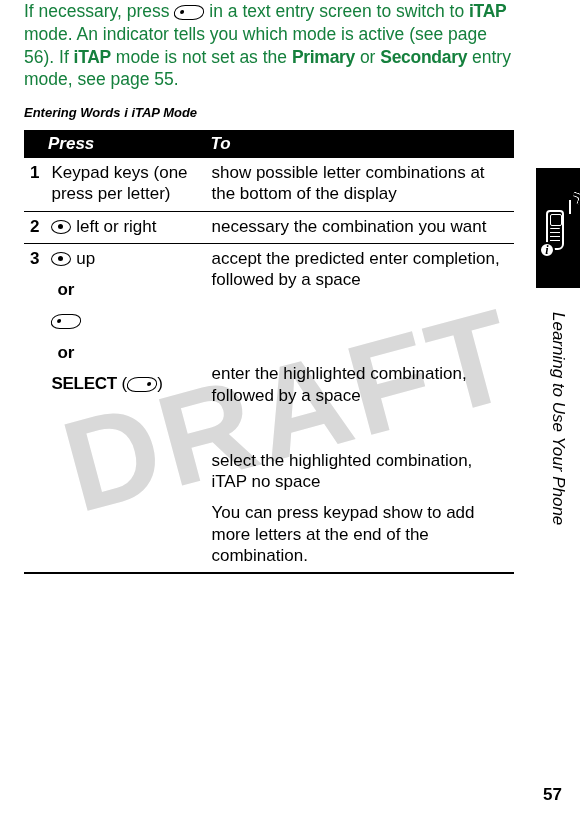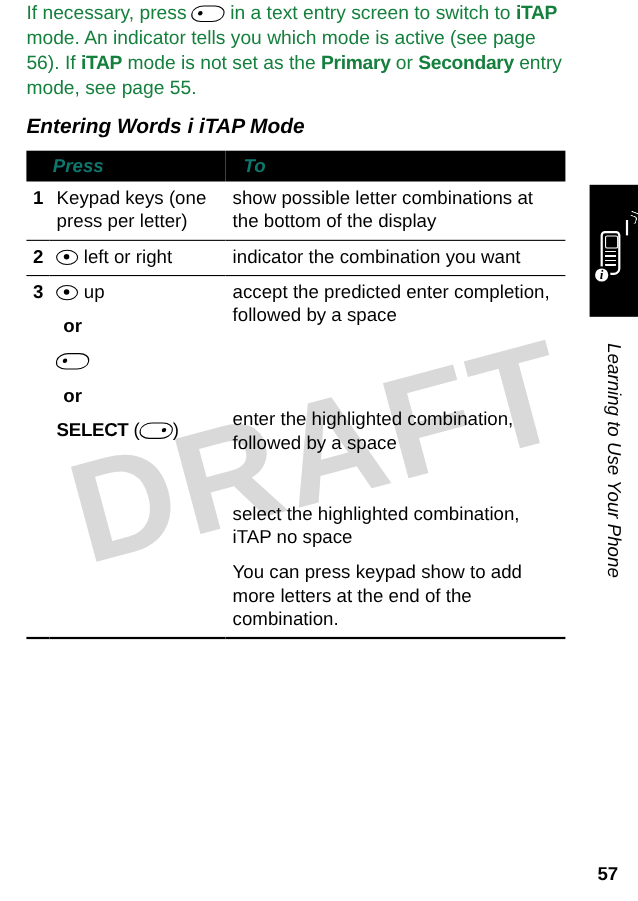--- a/index.html
+++ b/index.html
@@ -30,35 +30,35 @@
   
   .intro {
     font-size: 17.5px;
     line-height: 1.3;
     color: #15803d;
     margin-bottom: 14px;
   }
   .condensed { font-family: "Arial Narrow", Arial, sans-serif; font-stretch: condensed; font-weight: 700; letter-spacing: -0.3px; }
   
   .heading {
-    font-size: 19px;
+    font-size: 13px;
     font-weight: 700;
     font-style: italic;
     margin-bottom: 10px;
   }
   
   .table { width: 100%; border-collapse: collapse; }
   .table thead th {
     background: #000;
-    color: #0f766e;
+    color: #ffffff;
     text-align: left;
     font-weight: 700;
     font-style: italic;
     font-size: 17px;
-    padding: 4px 16px;
+    padding: 4px 5px;
   }
   .table thead th:first-child { padding-left: 24px; }
   .table tbody tr { border-bottom: 1px solid #000; }
   .table tbody tr.last { border-bottom: 2px solid #000; }
   .table tbody td { vertical-align: top; padding: 4px 6px 6px 6px; font-size: 17px; line-height: 1.25; }
   .num { font-weight: 700; width: 20px; }
   .press { width: 160px; }
   .inner-block { margin-top: 10px; }
   .or { font-weight: 700; margin: 10px 0 2px 6px; display: block; }
   
@@ -217,21 +217,21 @@
         <tr>
           <td class="num">1</td>
           <td class="press">Keypad keys (one press per letter)</td>
           <td>show possible letter combinations at the bottom of the display</td>
         </tr>
         <tr>
           <td class="num">2</td>
           <td class="press">
             <span class="key-glyph"><span class="nav-key"></span></span><span> left or right</span>
           </td>
-          <td>indicator the combination you want</td>
+          <td>necessary the combination you want</td>
         </tr>
         <tr class="last">
           <td class="num">3</td>
           <td class="press">
             <div>
               <span class="key-glyph"><span class="nav-key"></span></span><span> up</span>
             </div>
             <span class="or">or</span>
             <div class="inner-block">
               <span class="key-glyph"><span class="soft-key"></span></span>

